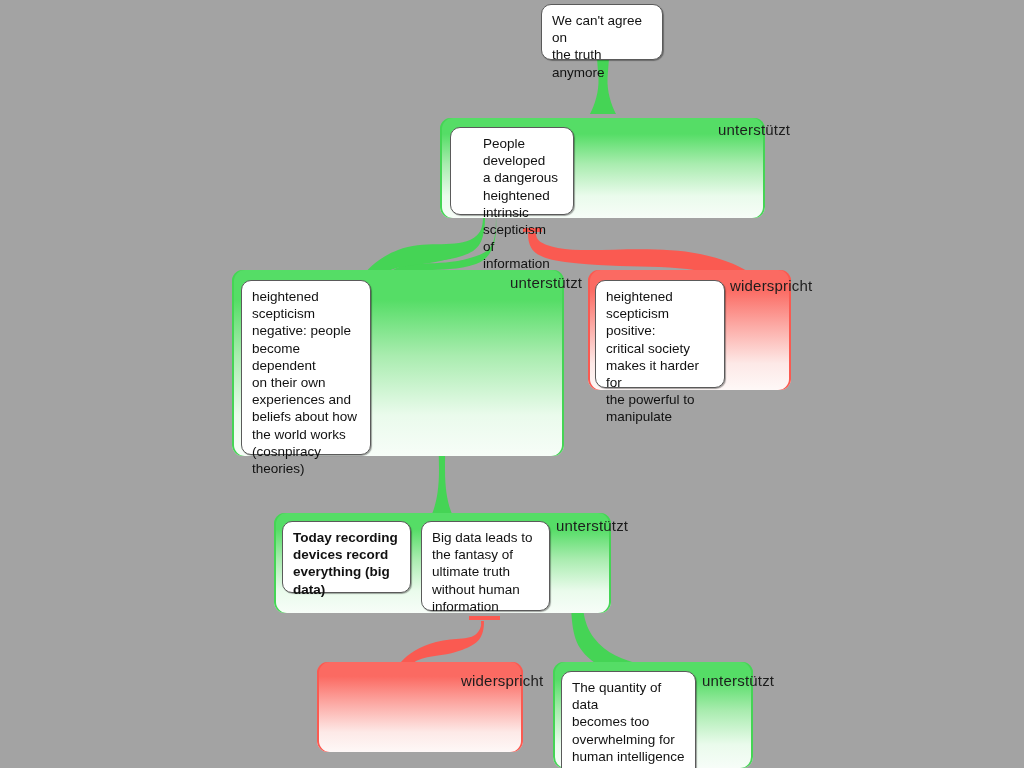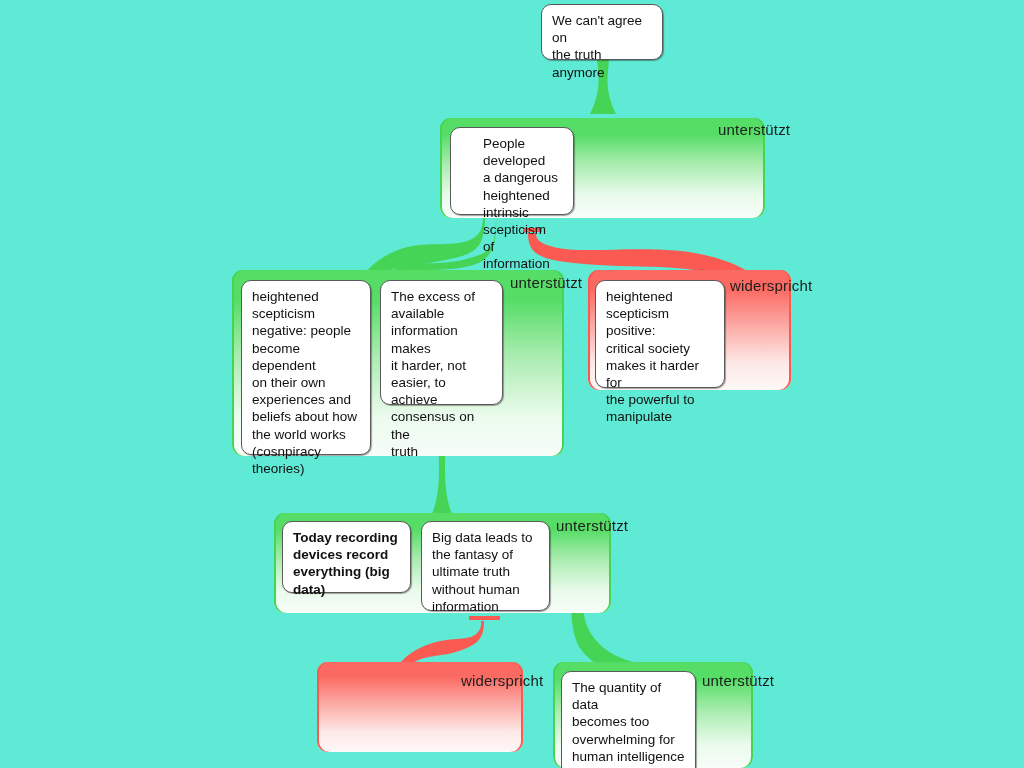--- a/index.html
+++ b/index.html
@@ -5,21 +5,21 @@
 <style>
   html, body {
     margin: 0;
     padding: 0;
     background: #000000;
   }
   #canvas {
     position: relative;
     width: 1024px;
     height: 768px;
-    background: #5eead4;
+    background: #a3a3a3;
     overflow: hidden;
     font-family: "Liberation Sans", sans-serif;
   }
   #connectors {
     position: absolute;
     left: 0;
     top: 0;
     width: 1024px;
     height: 768px;
     pointer-events: none;
@@ -163,29 +163,20 @@
 scepticism
 negative: people
 become dependent
 on their own
 experiences and
 beliefs about how
 the world works
 (cosnpiracy
 theories)</span>
   </div>
-  <div class="card" style="left:380px; top:280px; width:123px; height:125px;">
-    <span class="txt">The excess of
-available
-information makes
-it harder, not
-easier, to achieve
-consensus on the
-truth</span>
-  </div>
 
   <div class="group oppose" style="left:588px; top:270px; width:203px; height:120px;">
   </div>
   <div class="rel-label" style="left:730px; top:280px;">widerspricht</div>
   <div class="card" style="left:595px; top:280px; width:130px; height:108px;">
     <span class="txt">heightened
 scepticism positive:
 critical society
 makes it harder for
 the powerful to

